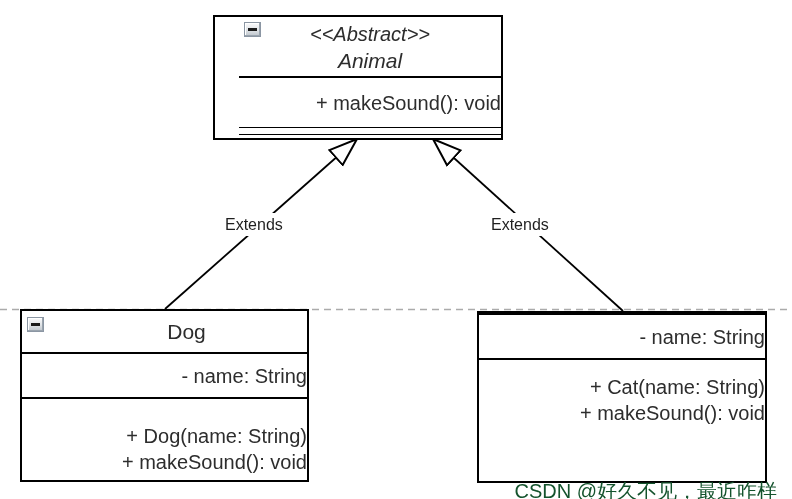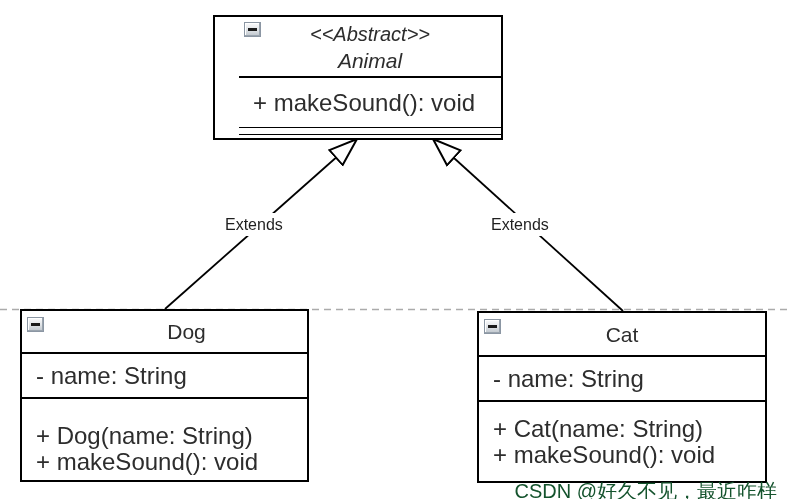--- a/index.html
+++ b/index.html
@@ -46,22 +46,23 @@
     line-height: 27px;
   }
   .uml-classname.italic { font-style: italic; }
   .uml-sec {
     box-sizing: border-box;
     border-top: 2px solid #000000;
     display: flex;
     flex-direction: column;
     justify-content: center;
     padding-left: 14px;
-    font-size: 24px;
+    font-size: 20px;
     line-height: 26px;
+    align-items: flex-end;
   }
   .uml-sec.thin { border-top: 1.5px solid #000000; padding: 0; }
   
   .collapse-btn {
     position: absolute;
     left: 5px;
     top: 5px;
     width: 17px;
     height: 15px;
     box-sizing: border-box;
@@ -144,26 +145,20 @@
     <div class="uml-sec" style="height:45px;">
       <div>- name: String</div>
     </div>
     <div class="uml-sec" style="height:102px;">
       <div>+ Dog(name: String)</div>
       <div>+ makeSound(): void</div>
     </div>
   </div>
 
   <div class="uml-box" style="left:477px; top:311px; width:290px; height:172px;">
-    <div class="uml-header" style="height:42px; display:flex; align-items:center; justify-content:center;">
-      <span class="collapse-btn" style="top:6px;">
-        <span class="minus-bar"></span>
-      </span>
-      <div class="uml-classname">Cat</div>
-    </div>
     <div class="uml-sec" style="height:45px;">
       <div>- name: String</div>
     </div>
     <div class="uml-sec" style="height:81px;">
       <div>+ Cat(name: String)</div>
       <div>+ makeSound(): void</div>
     </div>
   </div>
 
   <div class="edge-label" style="left:222px; top:213px;">Extends</div>

